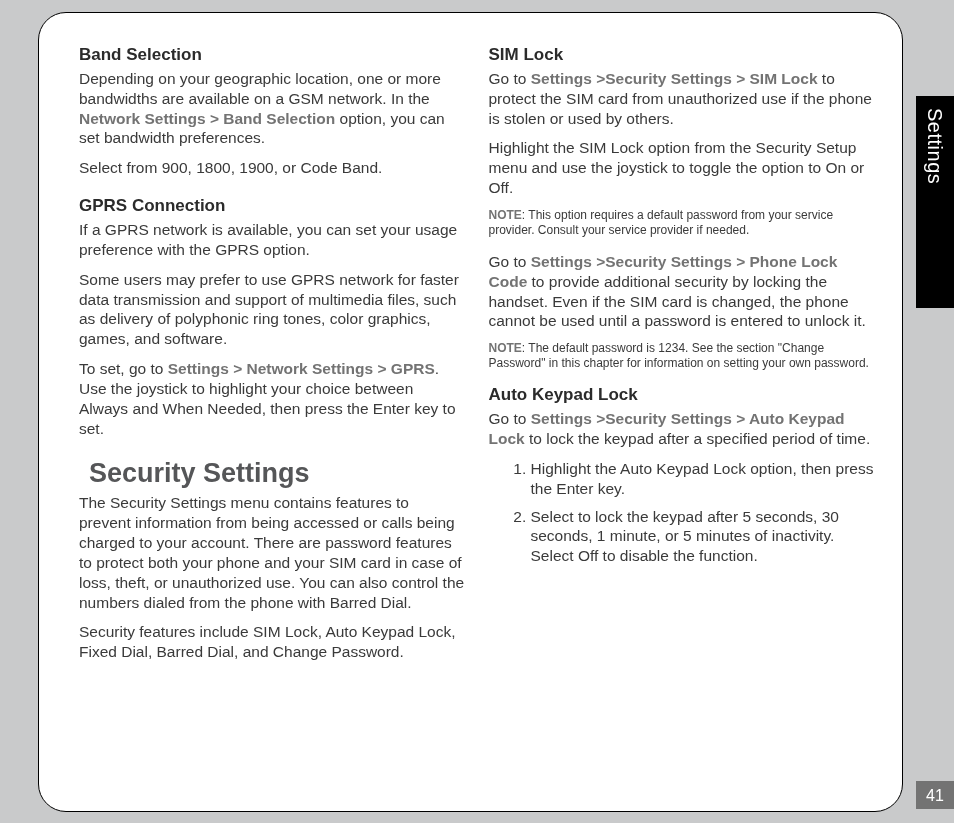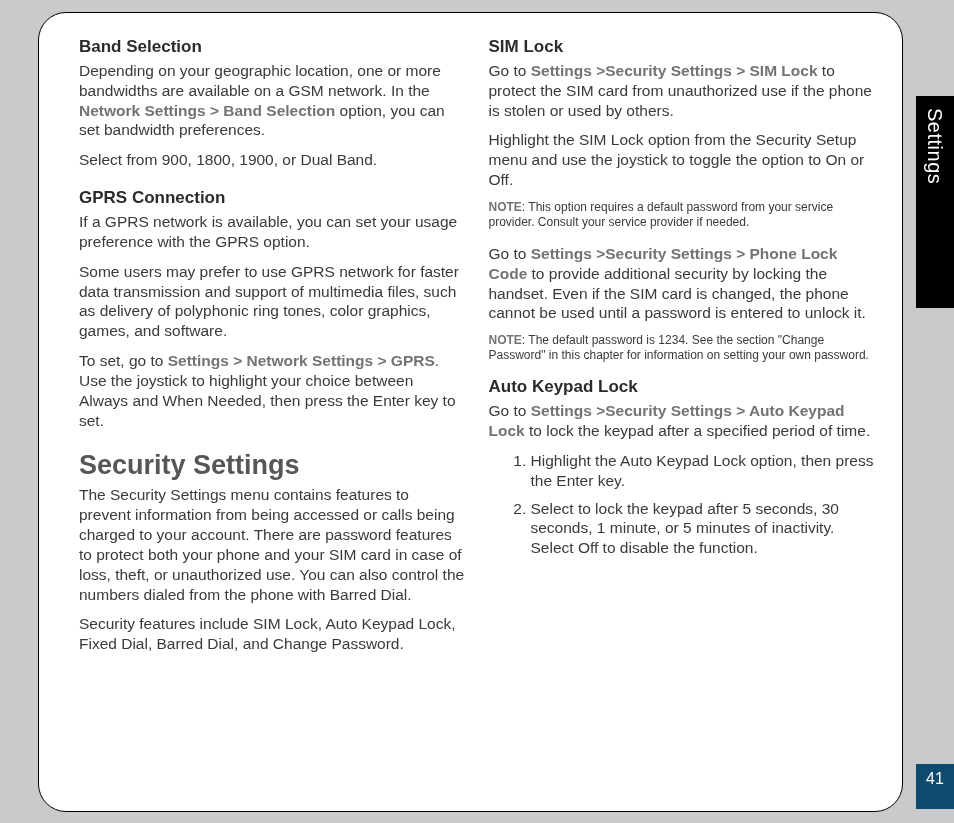--- a/index.html
+++ b/index.html
@@ -11,42 +11,42 @@
     color:#3a3a3a;
   }
   .page{
     position:absolute;
     left:38px; top:12px;
     width:865px; height:800px;
     background:#fff;
     border-radius:28px;
     border:1.5px solid #000;
     box-sizing:border-box;
-    padding:24px 28px 22px 40px;
+    padding:32px 28px 22px 40px;
   }
   .cols{
     display:flex;
     gap:24px;
     height:100%;
   }
   .col{
     flex:1 1 50%;
     min-width:0;
   }
   h3{
     font-size:17px;
     font-weight:bold;
     margin:0 0 4px 0;
     color:#2b2b2b;
   }
   h2{
     font-size:27px;
     font-weight:bold;
     color:#555658;
-    margin:20px 0 4px 0;
+    margin:20px 0 4px 10px;
   }
   p{
     font-size:15.5px;
     line-height:1.28;
     margin:0 0 10px 0;
   }
   .note{
     font-size:12px;
     line-height:1.25;
     margin:0 0 14px 0;
@@ -69,42 +69,42 @@
     writing-mode:vertical-rl;
     text-align:left;
     line-height:38px;
     padding-top:12px;
     box-sizing:border-box;
     letter-spacing:0.5px;
   }
   .page-num{
     position:absolute;
     right:0; bottom:14px;
-    width:38px; height:45px;
-    background:#0c4a6e;
+    width:38px; height:28px;
+    background:#737373;
     color:#fff;
     font-size:16px;
     text-align:center;
     line-height:30px;
   }
   
   b{font-weight:bold;color:#737373;}
 </style>
 </head>
 <body>
 
 <div class="page">
   <div class="cols">
 
     <div class="col">
       <h3>Band Selection</h3>
       <p>
         <span>Depending on your geographic location, one or more bandwidths are available on a GSM network. In the </span><b>Network Settings &gt; Band Selection</b><span> option, you can set bandwidth preferences.</span>
       </p>
-      <p>Select from 900, 1800, 1900, or Dual Band.</p>
+      <p>Select from 900, 1800, 1900, or Code Band.</p>
 
       <div class="section-gap"></div>
       <h3>GPRS Connection</h3>
       <p>If a GPRS network is available, you can set your usage preference with the GPRS option.</p>
       <p>Some users may prefer to use GPRS network for faster data transmission and support of multimedia files, such as delivery of polyphonic ring tones, color graphics, games, and software.</p>
       <p>
         <span>To set, go to </span><b>Settings &gt; Network Settings &gt; GPRS</b><span>. Use the joystick to highlight your choice between Always and When Needed, then press the Enter key to set.</span>
       </p>
 
       <h2>Security Settings</h2>

